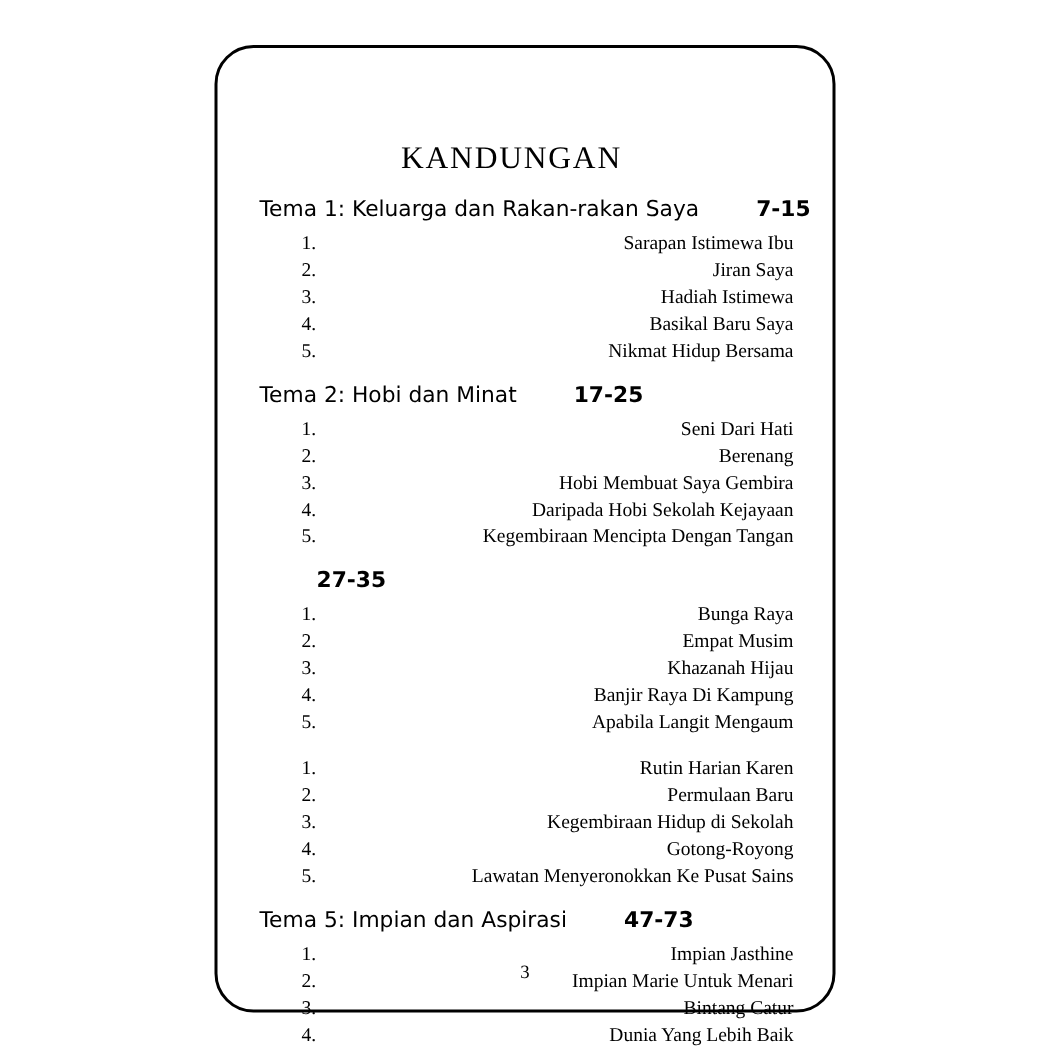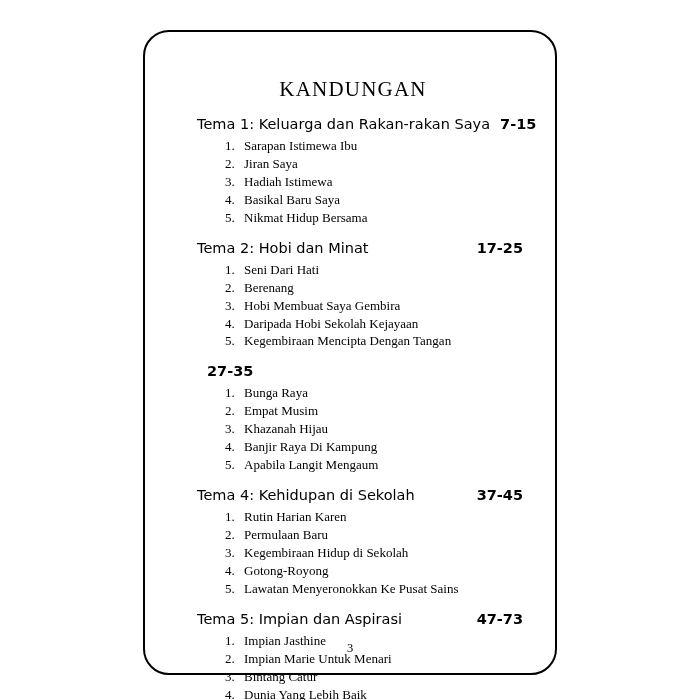--- a/index.html
+++ b/index.html
@@ -27,79 +27,80 @@
     width: 414px;
     height: 645px;
     border: 2px solid #000000;
     border-radius: 26px;
     background: #ffffff;
     box-sizing: border-box;
   }
   .sheet-inner {
     position: absolute;
     left: 0;
-    top: 1px;
+    top: 17px;
     width: 100%;
     height: 100%;
     box-sizing: border-box;
-    padding: 44px 26px 0 32px;
+    padding: 44px 26px 0 8px;
   }
   .toc-title {
     text-align: center;
     font-family: "Liberation Serif", serif;
     font-size: 21px;
     letter-spacing: 1.2px;
     font-weight: normal;
     color: #000000;
     margin: 0 0 14px 0;
   }
   .theme-block {
     margin-bottom: 13px;
   }
   .theme-head {
     display: flex;
     align-items: baseline;
-    justify-content: space-between;
     font-family: "DejaVu Sans", sans-serif;
     font-size: 14.5px;
     font-weight: normal;
     color: #000000;
     padding-left: 20px;
     padding-right: 6px;
     margin-bottom: 5px;
   }
   .theme-title {
     white-space: nowrap;
   }
   .theme-pages {
     font-family: "DejaVu Sans", sans-serif;
     font-size: 14.5px;
     font-weight: bold;
     white-space: nowrap;
     padding-left: 10px;
+    margin-left: 28px;
   }
   ol.items {
     list-style: none;
     margin: 0;
     padding: 0 0 0 48px;
   }
   ol.items li {
     font-family: "Liberation Serif", serif;
     font-size: 13px;
     color: #000000;
     line-height: 1.38;
     display: flex;
   }
   ol.items li .num {
     width: 19px;
     flex: 0 0 19px;
     text-align: left;
   }
   ol.items li .txt {
     flex: 1 1 auto;
+    text-align: right;
   }
   .page-number {
     position: absolute;
     left: 0;
     right: 0;
     bottom: 17px;
     text-align: center;
     font-family: "Liberation Serif", serif;
     font-size: 12.5px;
     color: #000000;
@@ -194,24 +195,20 @@
               <span class="txt">Banjir Raya Di Kampung</span>
             </li>
           <li>
               <span class="num">5.</span>
               <span class="txt">Apabila Langit Mengaum</span>
             </li>
         </ol>
       </div>
 
       <div class="theme-block">
-        <div class="theme-head">
-          <span class="theme-title">Tema 4: Kehidupan di Sekolah</span>
-          <span class="theme-pages">37-45</span>
-        </div>
         <ol class="items">
           <li>
               <span class="num">1.</span>
               <span class="txt">Rutin Harian Karen</span>
             </li>
           <li>
               <span class="num">2.</span>
               <span class="txt">Permulaan Baru</span>
             </li>
           <li>

